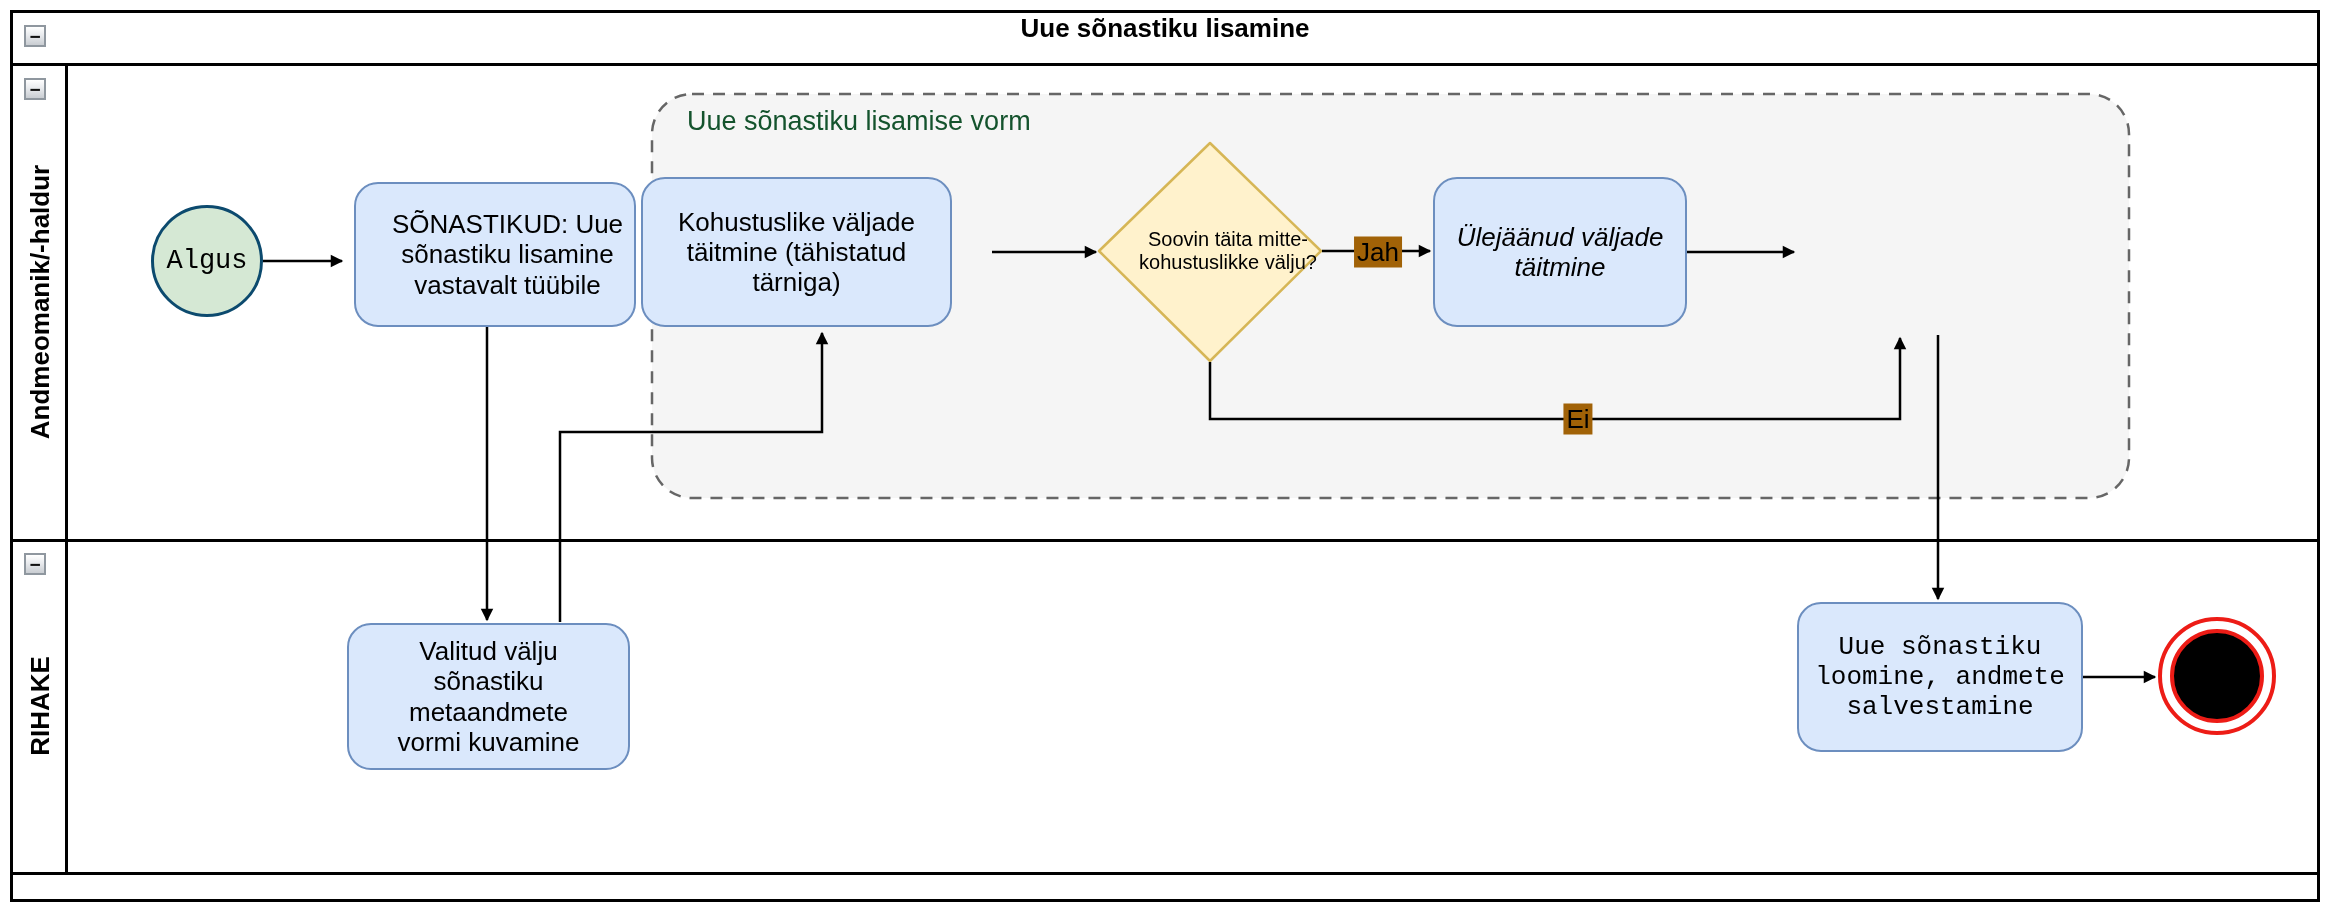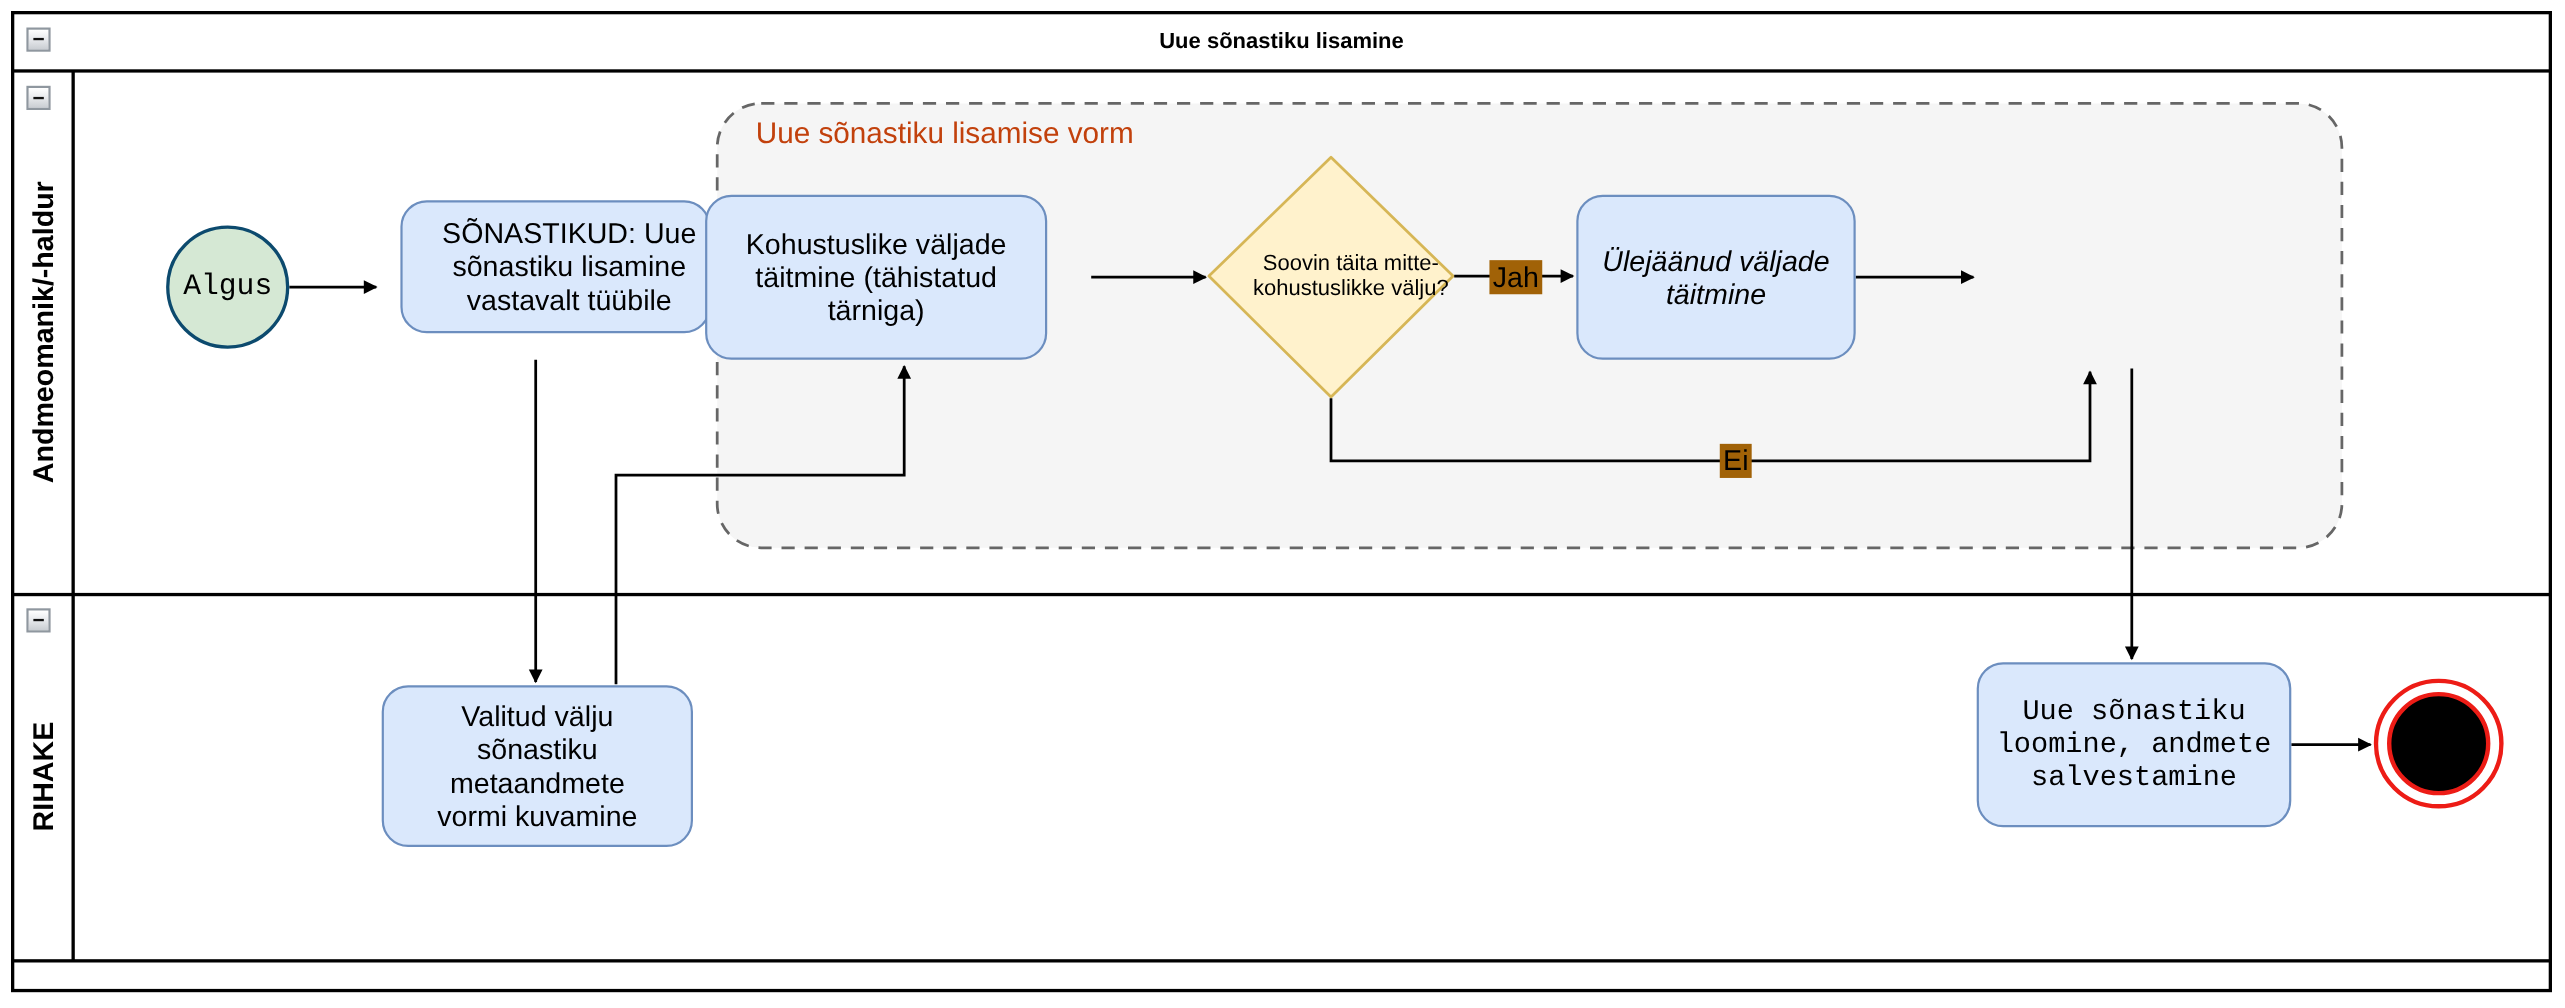--- a/index.html
+++ b/index.html
@@ -8,22 +8,22 @@
     font-family:"Liberation Sans","DejaVu Sans",sans-serif;color:#000;overflow:hidden;
   }
   .abs{position:absolute;box-sizing:border-box;}
 
   
   .pool-border{left:10px;top:10px;width:2310px;height:892px;border:3px solid #000;z-index:2;}
   .hline{height:0;border-top:3px solid #000;z-index:2;}
   .vline{width:0;border-left:3px solid #000;z-index:2;}
 
   .pool-title{
-    left:10px;top:13px;width:2310px;height:50px;display:flex;align-items:center;justify-content:center;
-    font-size:20px;font-weight:bold;z-index:2;
+    left:10px;top:13px;width:2310px;height:50px;display:flex;align-items:flex-start;justify-content:center;
+    font-size:26px;font-weight:bold;z-index:2;
   }
   .lane-label{
     font-size:26px;font-weight:bold;white-space:nowrap;
     transform:translate(-50%,-50%) rotate(-90deg);z-index:2;
   }
   .collapse-btn{
     width:22px;height:22px;border:2px solid #8f979f;
     background:linear-gradient(#ffffff 0%,#e9ebee 45%,#c9cdd2 100%);
     display:flex;align-items:center;justify-content:center;
     font-size:19px;font-weight:bold;line-height:1;color:#111;z-index:5;cursor:pointer;
@@ -50,21 +50,21 @@
     left:2158px;top:617px;width:118px;height:118px;border-radius:50%;
     background:#fff;border:4px solid #ed1c16;
     display:flex;align-items:center;justify-content:center;z-index:4;
   }
   .end-event-inner{
     width:86px;height:86px;border-radius:50%;background:#000;border:4px solid #ed1c16;
   }
 
   
   .group-label{
-    left:687px;top:106px;font-size:27px;color:#c2410c;z-index:4;white-space:nowrap;
+    left:687px;top:106px;font-size:27px;color:#14532d;z-index:4;white-space:nowrap;
   }
   .gateway-label{
     left:1133px;top:176px;width:190px;height:150px;z-index:4;
     display:flex;align-items:center;justify-content:center;text-align:center;
     font-size:20px;line-height:1.16;
   }
   .edge-label{
     background:#a16207;padding:0 3px;font-size:26px;z-index:4;
     transform:translate(-50%,-50%);white-space:nowrap;
   }
@@ -118,21 +118,21 @@
     <path d="M1938,335 V599" fill="none" stroke="#000" stroke-width="2.5" marker-end="url(#arrow)"></path>
     <path d="M2083,677 H2155" fill="none" stroke="#000" stroke-width="2.5" marker-end="url(#arrow)"></path>
   </svg>
 
   <div class="abs group-label">Uue sõnastiku lisamise vorm</div>
 
   <div class="abs start-event">
     <span class="lbl">Algus</span>
   </div>
 
-  <div class="abs task" style="left:364px;top:182px;width:282px;height:121px;padding-left:25px;">
+  <div class="abs task" style="left:354px;top:182px;width:282px;height:145px;padding-left:25px;">
     <span class="lbl" style="width:262px;">SÕNASTIKUD: Uue sõnastiku lisamine vastavalt tüübile</span>
   </div>
   <div class="abs task" style="left:641px;top:177px;width:311px;height:150px;">
     <span class="lbl" style="width:285px;">Kohustuslike väljade täitmine (tähistatud tärniga)</span>
   </div>
   <div class="abs task" style="left:1433px;top:177px;width:254px;height:150px;font-style:italic;">
     <span class="lbl" style="width:212px;">Ülejäänud väljade täitmine</span>
   </div>
 
   <div class="abs gateway-label">Soovin täita mitte-kohustuslikke välju?</div>

